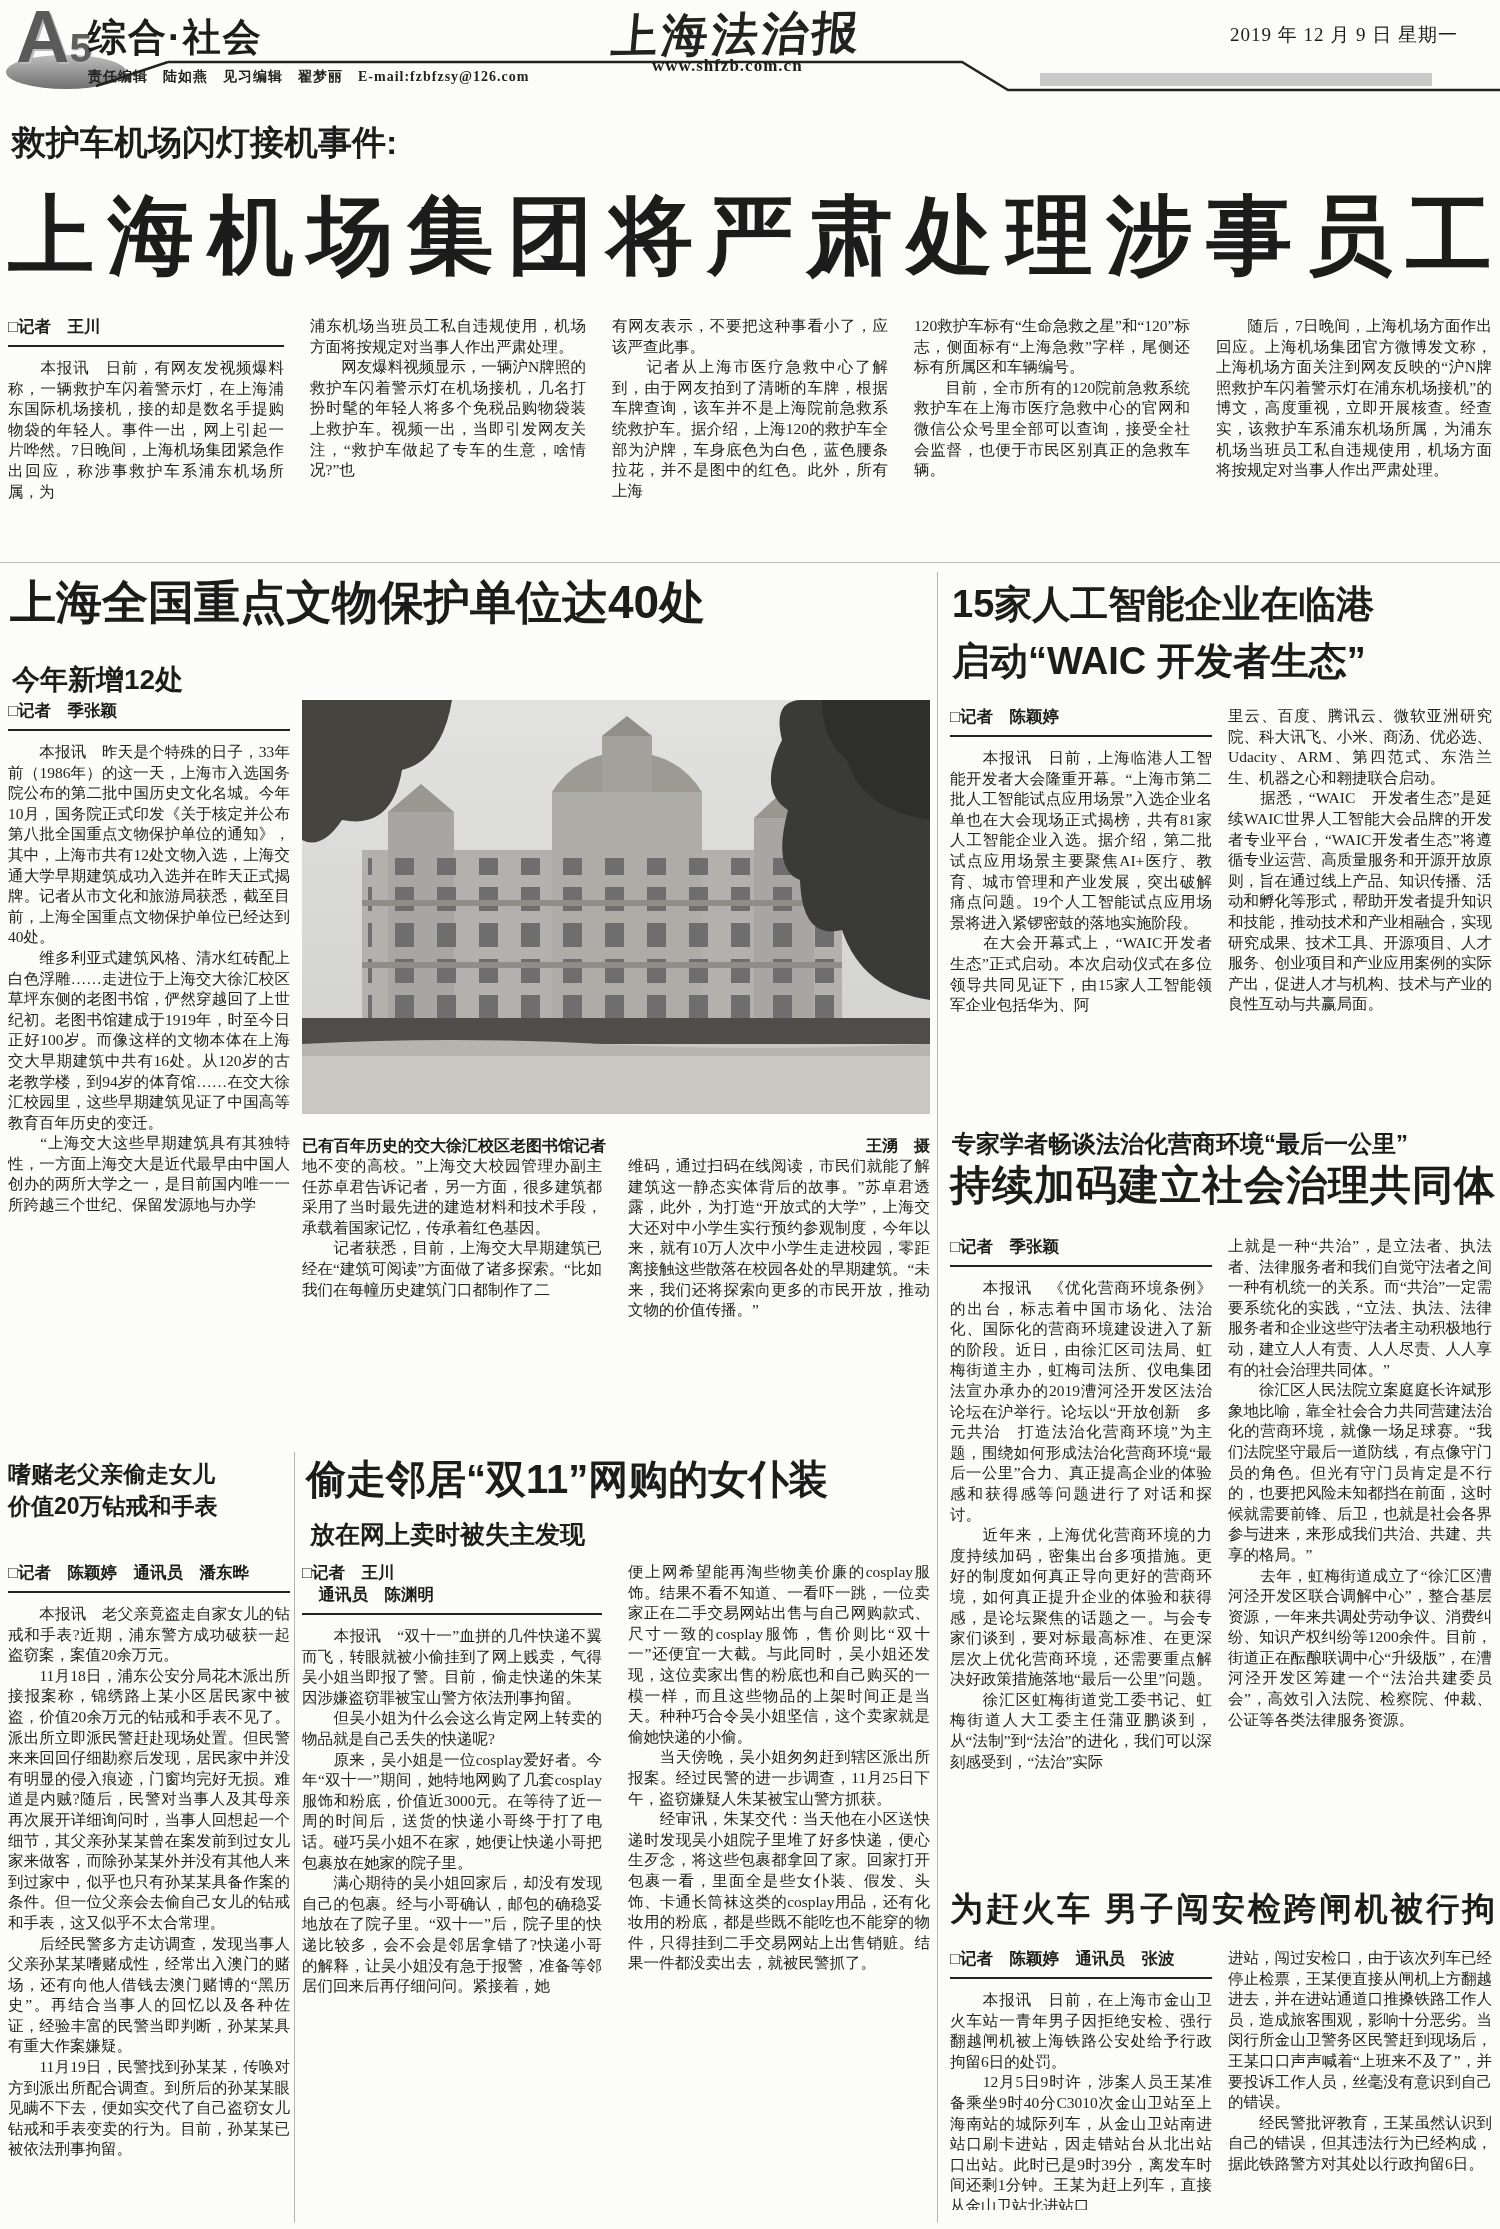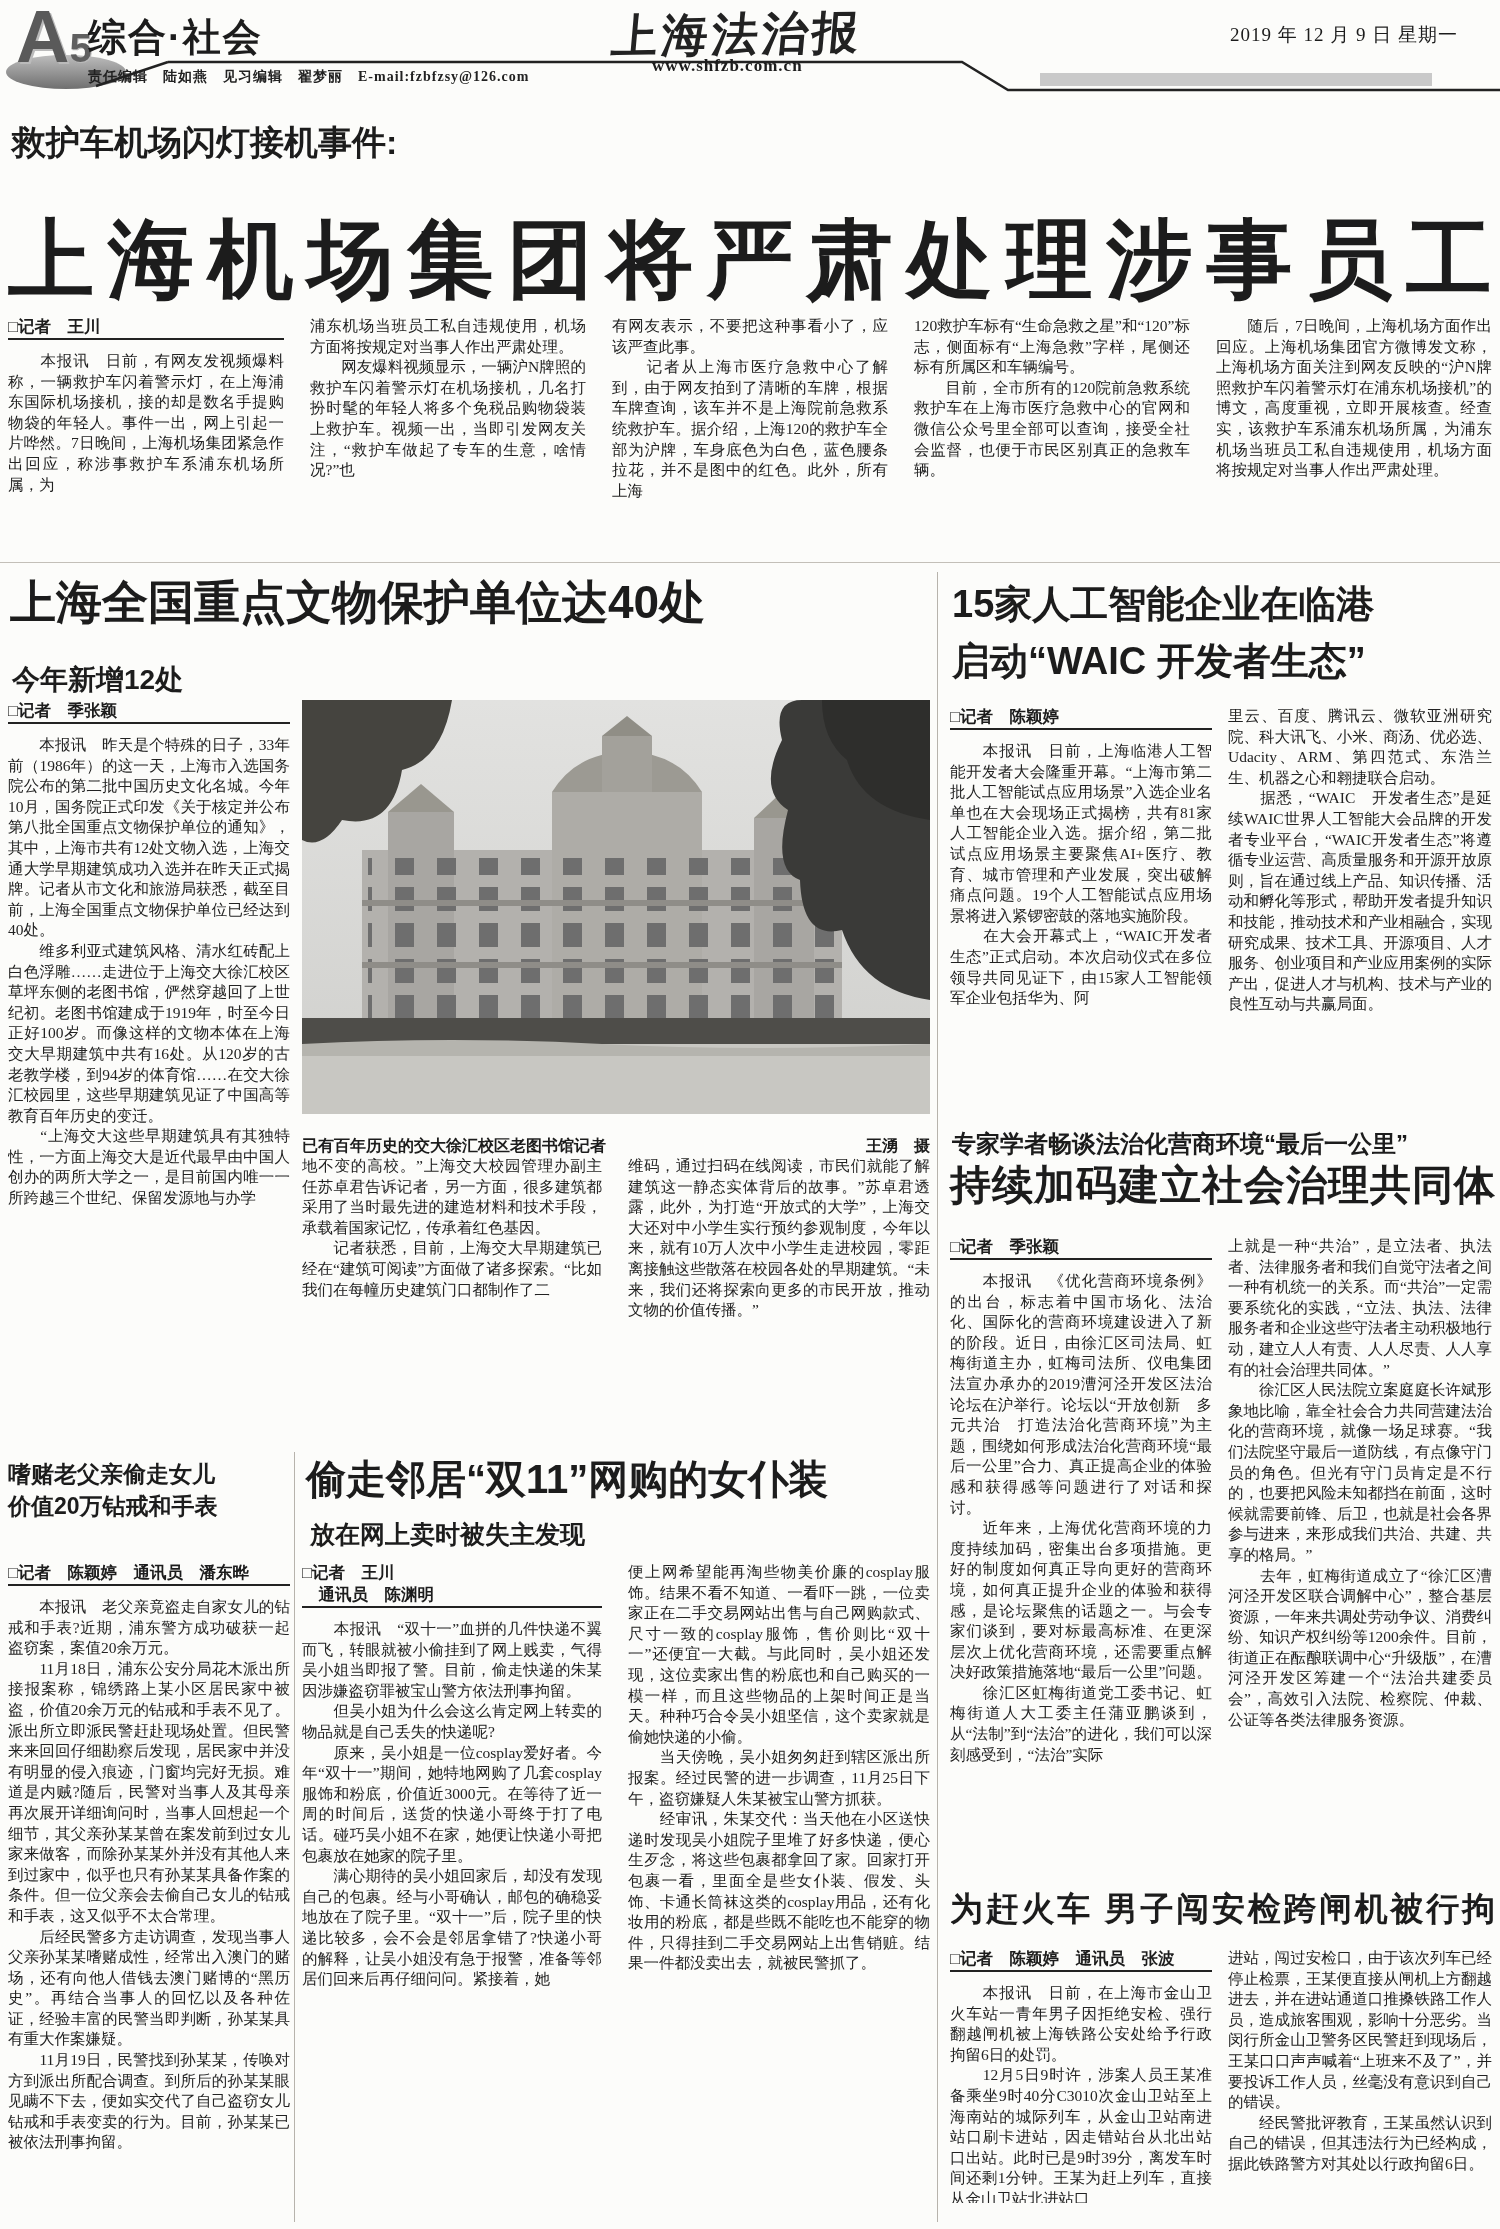--- a/index.html
+++ b/index.html
@@ -20,21 +20,21 @@
   .editor-line { font-size:14px; font-weight:bold; letter-spacing:1px; color:#222; }
   .masthead { font-size:46px; font-weight:900; transform:skewX(-6deg) rotate(-1deg);
               letter-spacing:4px; color:#222; font-family:"DejaVu Serif", serif; }
   .website { font-size:17px; font-weight:bold; letter-spacing:1px; }
   .pagedate { font-size:19px; letter-spacing:1px; }
 
   
   .kicker   { font-weight:bold; }
   .headline { font-weight:bold; line-height:1.15; }
   .fill-line { text-align:justify; text-align-last:justify; }
-  .byline { font-weight:bold; font-size:16.5px; 
+  .byline { font-weight:bold; font-size:16.5px; padding-bottom:7px;
             border-bottom:2px solid #222; margin-bottom:11px; white-space:pre-line; }
   .body { font-size:15.5px; line-height:20.6px; text-align:justify;
           white-space:pre-line; overflow:hidden; color:#222; }
   .colbox { overflow:hidden; }
   .vrule { width:1px; background:#b7b3ac; }
   .hrule { height:1px; background:#c3bfb8; }
   .caption-row { display:flex; justify-content:space-between; font-weight:bold; font-size:16px; }
 </style>
 </head>
 <body>
@@ -62,21 +62,21 @@
 
   <div class="abs editor-line" style="left:88px;top:68px;">责任编辑　陆如燕　见习编辑　翟梦丽　E-mail:fzbfzsy@126.com</div>
 
   <div class="abs masthead" style="left:612px;top:4px;">上海法治报</div>
   <div class="abs website" style="left:652px;top:56px;">www.shfzb.com.cn</div>
 
   <div class="abs pagedate" style="right:42px;top:22px;">2019 年 12 月 9 日  星期一</div>
 
   <div class="abs sans kicker" style="left:12px;top:120px;font-size:34px;">救护车机场闪灯接机事件:</div>
 
-  <div class="abs sans headline fill-line" style="left:8px;top:186px;width:1484px;font-size:86px;font-weight:900;margin-top:24px;">上海机场集团将严肃处理涉事员工</div>
+  <div class="abs sans headline fill-line" style="left:8px;top:186px;width:1484px;font-size:86px;font-weight:900;">上海机场集团将严肃处理涉事员工</div>
 
   <div class="abs" style="left:8px;top:316px;width:1484px;display:flex;gap:26px;">
     <div class="colbox" style="width:276px;height:240px;">
       <div class="byline">□记者　王川</div>
       <div class="body" style="height:178px;">　　本报讯　日前，有网友发视频爆料称，一辆救护车闪着警示灯，在上海浦东国际机场接机，接的却是数名手提购物袋的年轻人。事件一出，网上引起一片哗然。7日晚间，上海机场集团紧急作出回应，称涉事救护车系浦东机场所属，为</div>
     </div>
     <div class="body colbox" style="width:276px;height:240px;">浦东机场当班员工私自违规使用，机场方面将按规定对当事人作出严肃处理。
 　　网友爆料视频显示，一辆沪N牌照的救护车闪着警示灯在机场接机，几名打扮时髦的年轻人将多个免税品购物袋装上救护车。视频一出，当即引发网友关注，“救护车做起了专车的生意，啥情况?”也</div>
     <div class="body colbox" style="width:276px;height:240px;">有网友表示，不要把这种事看小了，应该严查此事。
 　　记者从上海市医疗急救中心了解到，由于网友拍到了清晰的车牌，根据车牌查询，该车并不是上海院前急救系统救护车。据介绍，上海120的救护车全部为沪牌，车身底色为白色，蓝色腰条拉花，并不是图中的红色。此外，所有上海</div>

